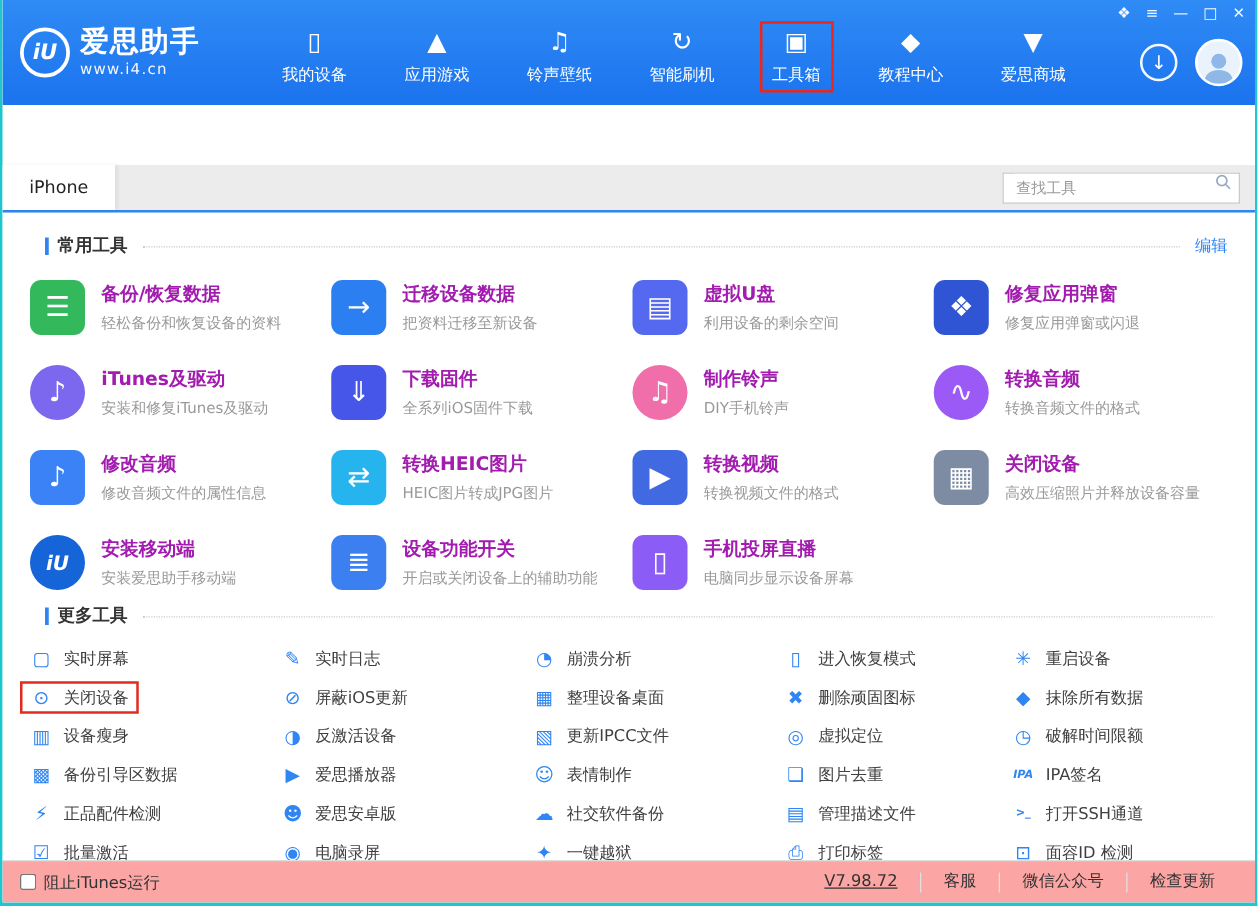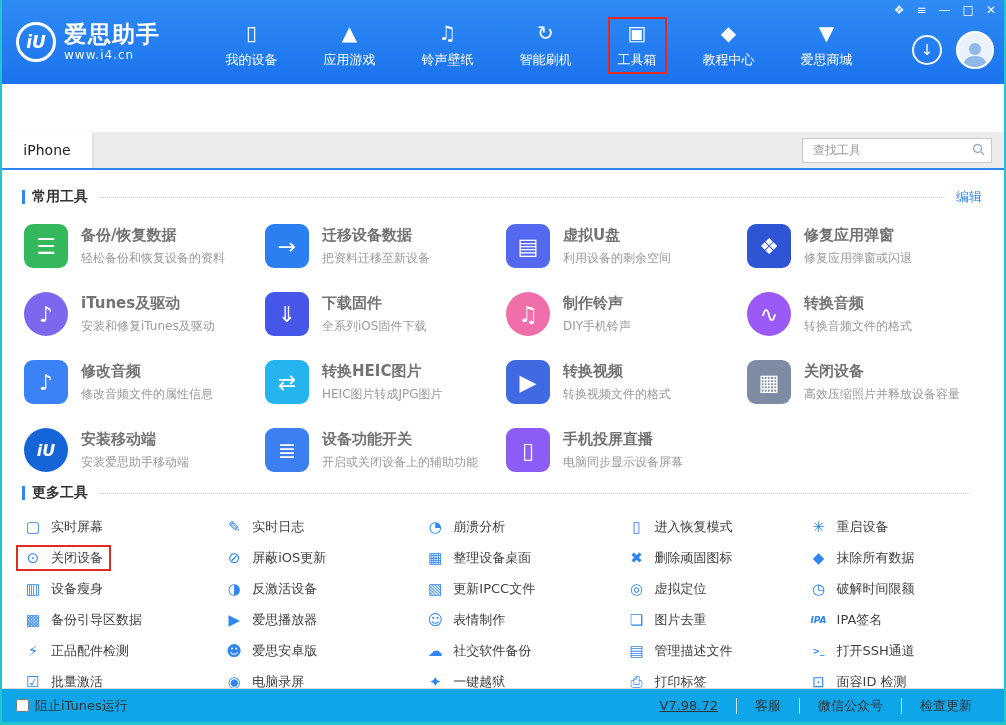--- a/index.html
+++ b/index.html
@@ -22,46 +22,46 @@
   .nav-item{ display:flex; flex-direction:column; align-items:center; gap:5px; padding:5px 10px; cursor:pointer; }
   .nav-item.hl{ border:2px solid #e8281e; padding:3px 8px; }
   .nav-ico{ font-size:20px; line-height:22px; height:24px; }
   .nav-label{ font-size:13px; white-space:nowrap; }
   .header-right{ display:flex; align-items:center; gap:14px; margin-top:16px; }
   .dl-btn{ width:30px; height:30px; border:2px solid rgba(255,255,255,.95); border-radius:50%; display:flex; align-items:center; justify-content:center; font-size:15px; cursor:pointer; }
   .avatar{ width:38px; height:38px; border-radius:50%; background:#eaf3fc; border:2px solid #fff; display:flex; align-items:flex-end; justify-content:center; overflow:hidden; }
   
   .tabbar{ height:38px; flex:0 0 38px; background:#ececec; border-bottom:2px solid #2f85f2; display:flex; align-items:stretch; position:relative;margin-top:48px; }
   .tab{ width:90px; background:#fff; display:flex; align-items:center; justify-content:center; font-size:14px; color:#222; cursor:pointer; box-shadow:2px 0 3px rgba(0,0,0,.06); }
-  .search-box{ position:absolute; right:12px; top:6px; width:190px; height:25px; background:#fff; border:1px solid #c9c9c9; display:flex; align-items:center; padding:0 6px 2px 8px; }
+  .search-box{ position:absolute; right:12px; top:6px; width:190px; height:25px; background:#fff; border:1px solid #c9c9c9; display:flex; padding:0 6px 2px 8px; }
   .search-box input{ border:none; outline:none; flex:1; font-size:12px; color:#333; font-family:inherit; }
   .search-box input::placeholder{ color:#999; }
   .search-ico{ color:#9ab; font-size:13px; cursor:pointer; display:flex; }
   
   .main{ flex:1; background:#fff; padding:10px 16px 0 16px; overflow:hidden; }
-  .section-header{ display:flex; align-items:center; margin:6px 6px 0 4px; height:22px; }
+  .section-header{ display:flex; align-items:center; margin:6px 6px 0 18px; height:22px; }
   .sec-bar{ width:3px; height:14px; background:#2f85f2; margin-right:7px; }
   .sec-title{ font-size:14px; color:#333; font-weight:bold; white-space:nowrap; }
   .sec-dots{ flex:1; border-top:1px dotted #ccc; margin:0 12px; height:0; }
   .edit-link{ font-size:13px; color:#2f85f2; cursor:pointer; white-space:nowrap; }
   .ct-grid{ display:grid; grid-template-columns:repeat(4,1fr); row-gap:24px; column-gap:6px; margin:16px 6px 10px 6px; }
   .ct-item{ display:flex; align-items:center; gap:13px; cursor:pointer; }
   .ct-ico{ width:44px; height:44px; border-radius:9px; flex:0 0 44px; display:flex; align-items:center; justify-content:center; color:#fff; font-size:22px; }
   .ct-ico.circle{ border-radius:50%; }
   .ct-ico.txt{ font-size:16px; font-weight:bold; font-style:italic; }
-  .ct-title{ font-size:15px; color:#737373; font-weight:bold; margin-bottom:5px; white-space:nowrap; }
+  .ct-title{ font-size:15px; color:#a21caf; font-weight:bold; margin-bottom:5px; white-space:nowrap; }
   .ct-desc{ font-size:12px; color:#999; white-space:nowrap; }
   .more-grid{ display:grid; grid-template-columns:1.05fr 1.05fr 1.05fr 0.95fr 0.9fr; row-gap:13px; margin:14px 6px 0 6px; }
   .more-item{ display:flex; align-items:center; gap:9px; cursor:pointer; width:max-content; padding:4px 8px; margin:-4px 0 -4px -8px; }
   .more-item.hl{ border:2px solid #e02b20; padding:2px 6px; margin:-4px 0 -4px -8px; }
   .more-ico{ color:#2f85f2; font-size:15px; width:18px; text-align:center; flex:0 0 18px; line-height:1; }
   .more-ico.txt{ font-size:9px; font-weight:bold; letter-spacing:0;font-style:italic; }
   .more-label{ font-size:13px; color:#404040; white-space:nowrap; }
   
-  .statusbar{ height:34px; flex:0 0 34px; background:#0ea5e9; border-top:1px solid #ddd; display:flex; align-items:center; padding:0 14px; }
+  .statusbar{ height:34px; flex:0 0 34px; background:#fca5a5; border-top:1px solid #ddd; display:flex; align-items:center; padding:0 14px; }
   .sb-left{ display:flex; align-items:center; gap:6px; }
   .sb-left input{ width:13px; height:13px; margin:0; }
   .sb-check-label{ font-size:13px; color:#333; }
   .sb-right{ margin-left:auto; display:flex; align-items:center; }
   .sb-version{ font-size:13px; color:#333; padding:0 18px;text-decoration:underline; }
   .status-link{ font-size:13px; color:#333; padding:0 18px; border-left:1px solid #e0e0e0; cursor:pointer; line-height:16px; }
 </style>
 </head>
 <body>
 

